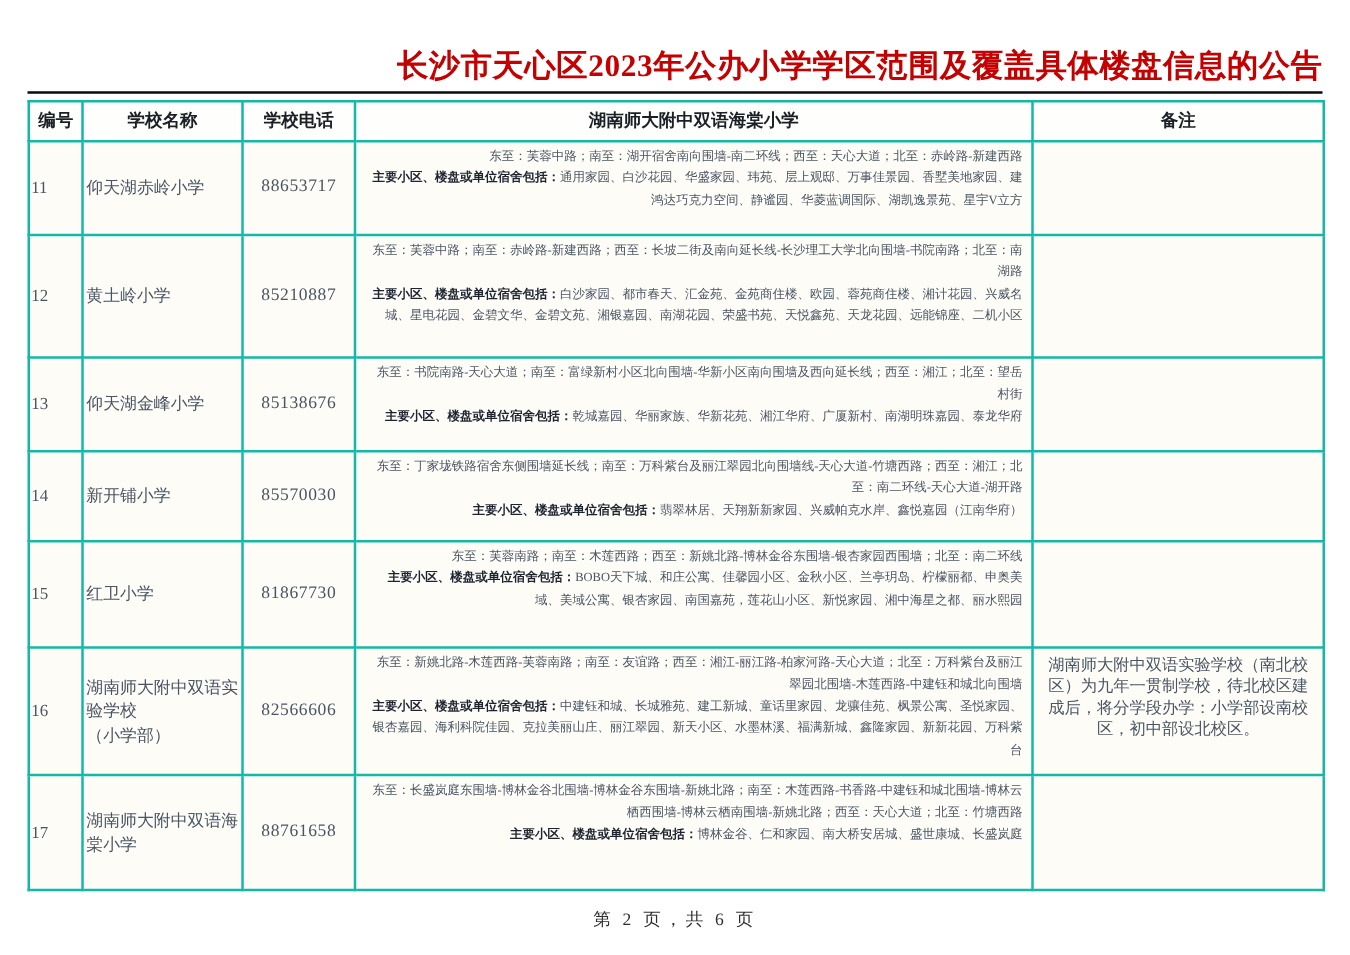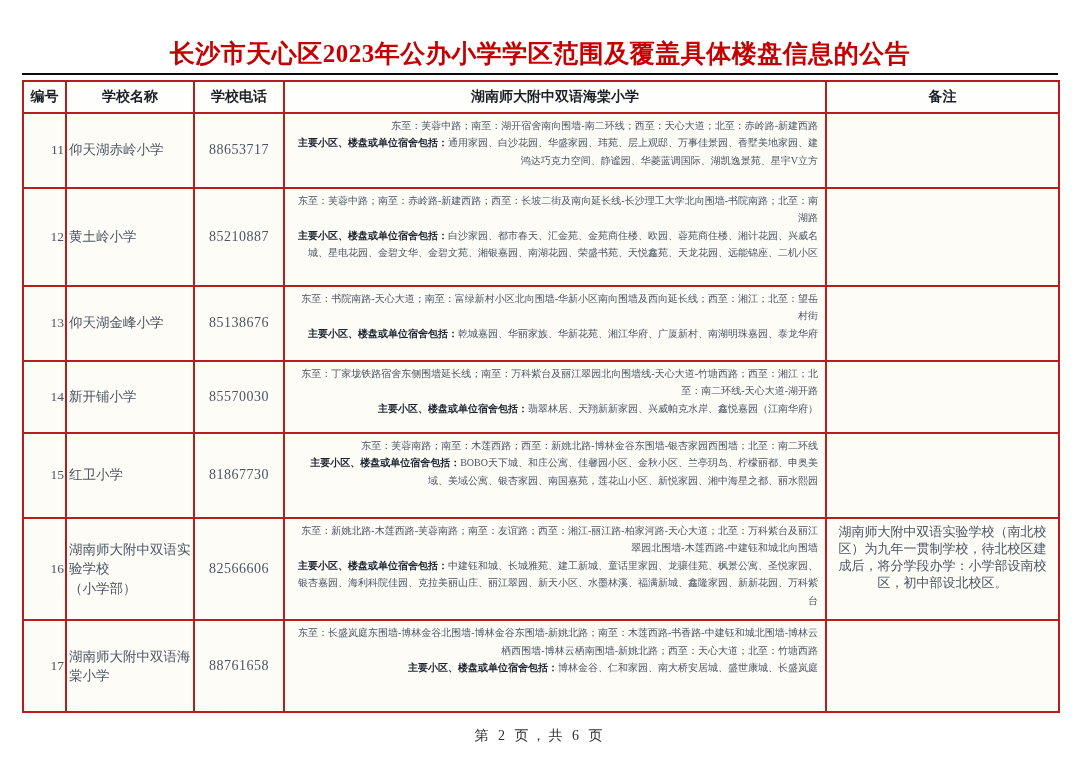--- a/index.html
+++ b/index.html
@@ -9,51 +9,51 @@
     width: 1080px;
     height: 764px;
     font-family: "Liberation Serif", "DejaVu Serif", serif;
   }
   .page {
     width: 1036px;
     margin: 0 auto;
     padding-top: 40px;
   }
   .doc-title {
-    text-align: center;
+    text-align: right;
     font-size: 25px;
     font-weight: bold;
     color: #c40000;
     letter-spacing: 0.5px;
     line-height: 1.15;
     padding-bottom: 4px;
     border-bottom: 2.5px solid #0b0b0b;
     margin-bottom: 5px;
     white-space: nowrap;
   }
   table.district {
     width: 1036px;
     border-collapse: collapse;
     table-layout: fixed;
     background: #fdfcf7;
     border: 2.5px solid #111;
   }
   table.district th, table.district td {
-    border: 2px solid #b91c1c;
+    border: 2px solid #14b8a6;
     box-sizing: border-box;
   }
   th.hdr {
     font-size: 14px;
     font-weight: bold;
     color: #1b2026;
     text-align: center;
     background: #fefefc;
   }
   td.c-id {
-    text-align: right;
+    text-align: left;
     vertical-align: middle;
     font-size: 13.5px;
     color: #4a5563;
   }
   td.c-name {
     text-align: left;
     vertical-align: middle;
     font-size: 13.5px;
     line-height: 1.45;
     color: #4a5563;

